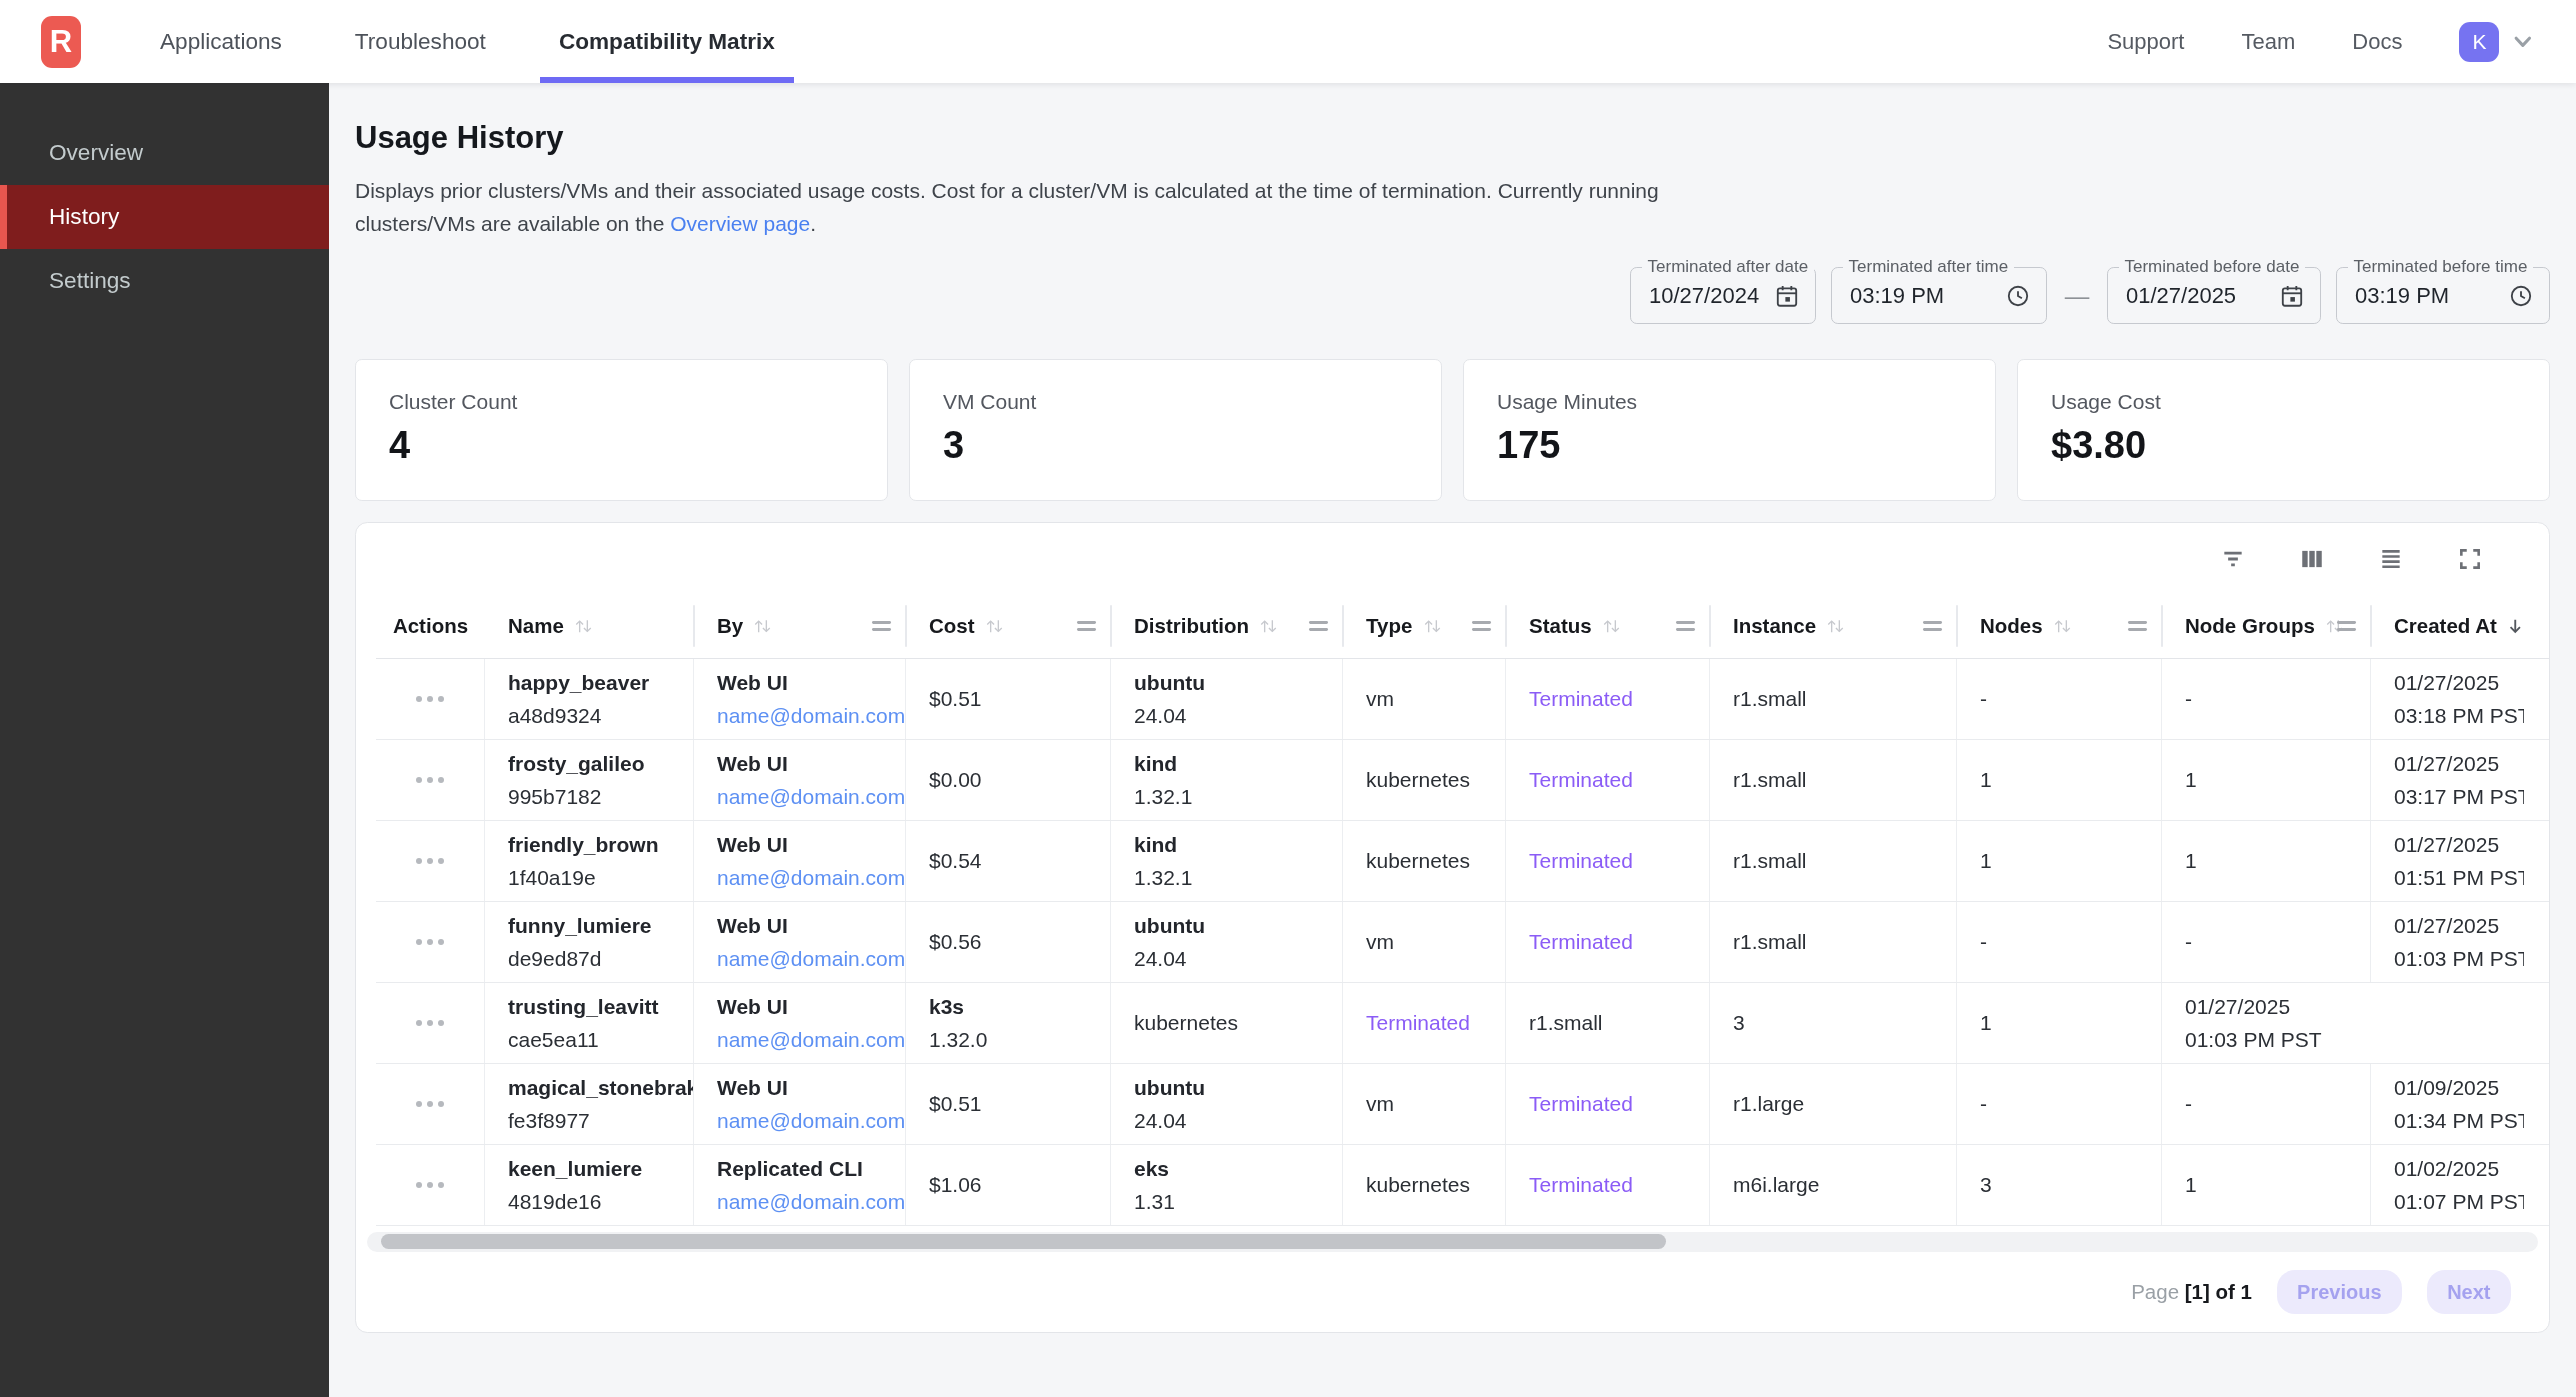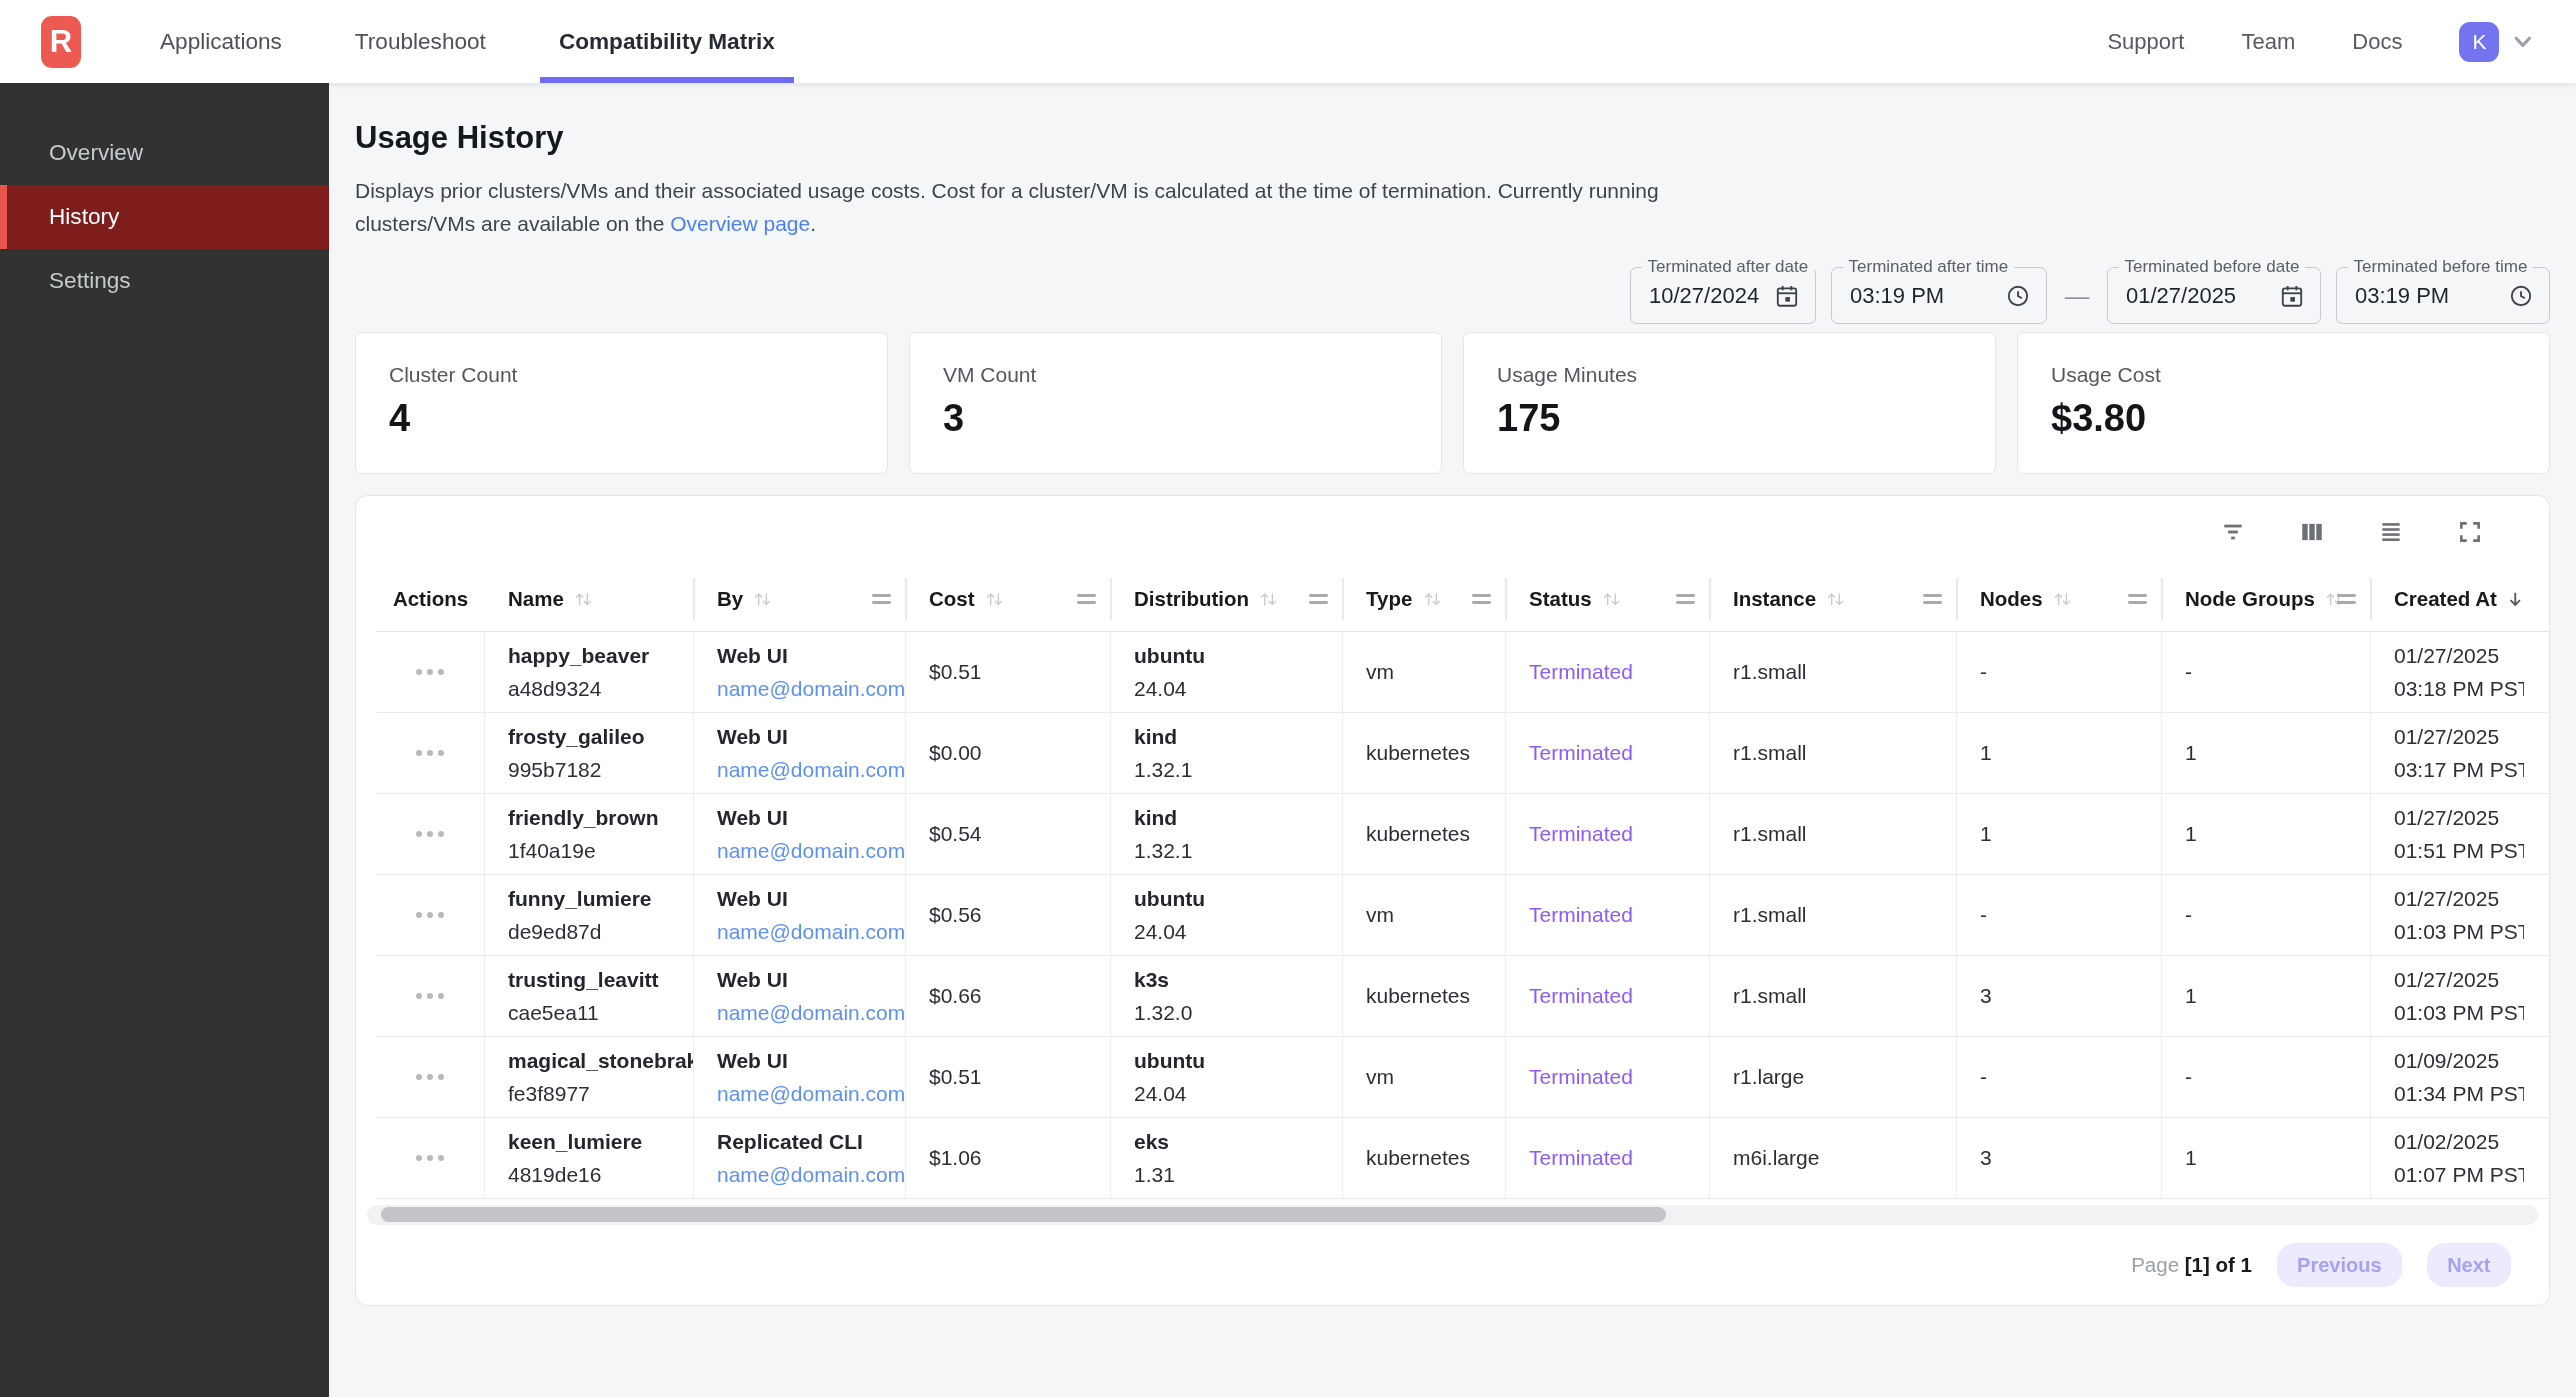--- a/index.html
+++ b/index.html
@@ -72,21 +72,21 @@
   .fvalue { font-size: 22px; color: #1f242b; white-space: nowrap; }
   .ficon { margin-left: auto; display: flex; }
   .range-dash { font-size: 24.6px; color: #8d9196; padding: 0 2.7px; }
   .sel-arrow {
     margin-left: auto; width: 0; height: 0;
     border-left: 6.2px solid transparent; border-right: 6.2px solid transparent;
     border-top: 7.5px solid #5a5e64;
   }
 
   
-  .stats { margin-top: 8px; display: flex; gap: 21px; }
+  .stats { margin-top: 35px; display: flex; gap: 21px; }
   .stat-card {
     flex: 1; height: 142px; background: #fff; border: 1.4px solid #e3e5e9;
     border-radius: 6.8px; padding: 30px 33px;
   }
   .stat-label { font-size: 21px; color: #53575f; }
   .stat-value { margin-top: 9.6px; font-size: 38px; font-weight: 700; color: #131519; }
 
   
   .table-card {
     margin-top: 21px; height: 811px; background: #fff; border: 1.4px solid #e3e5e9;
@@ -633,23 +633,20 @@
             </div>
           <div class="td">
               <div class="l1">trusting_leavitt</div>
               <div class="l2">cae5ea11</div>
             </div>
           <div class="td">
               <div class="l1">Web UI</div>
               <a class="l2 link2">name@domain.com</a>
             </div>
           <div class="td">
-              <div class="l2">$0.66</div>
-            </div>
-          <div class="td">
               <div class="l1">k3s</div>
               <div class="l2">1.32.0</div>
             </div>
           <div class="td">
               <div class="l2">kubernetes</div>
             </div>
           <div class="td">
               <div class="l2 status-txt">Terminated</div>
             </div>
           <div class="td">

